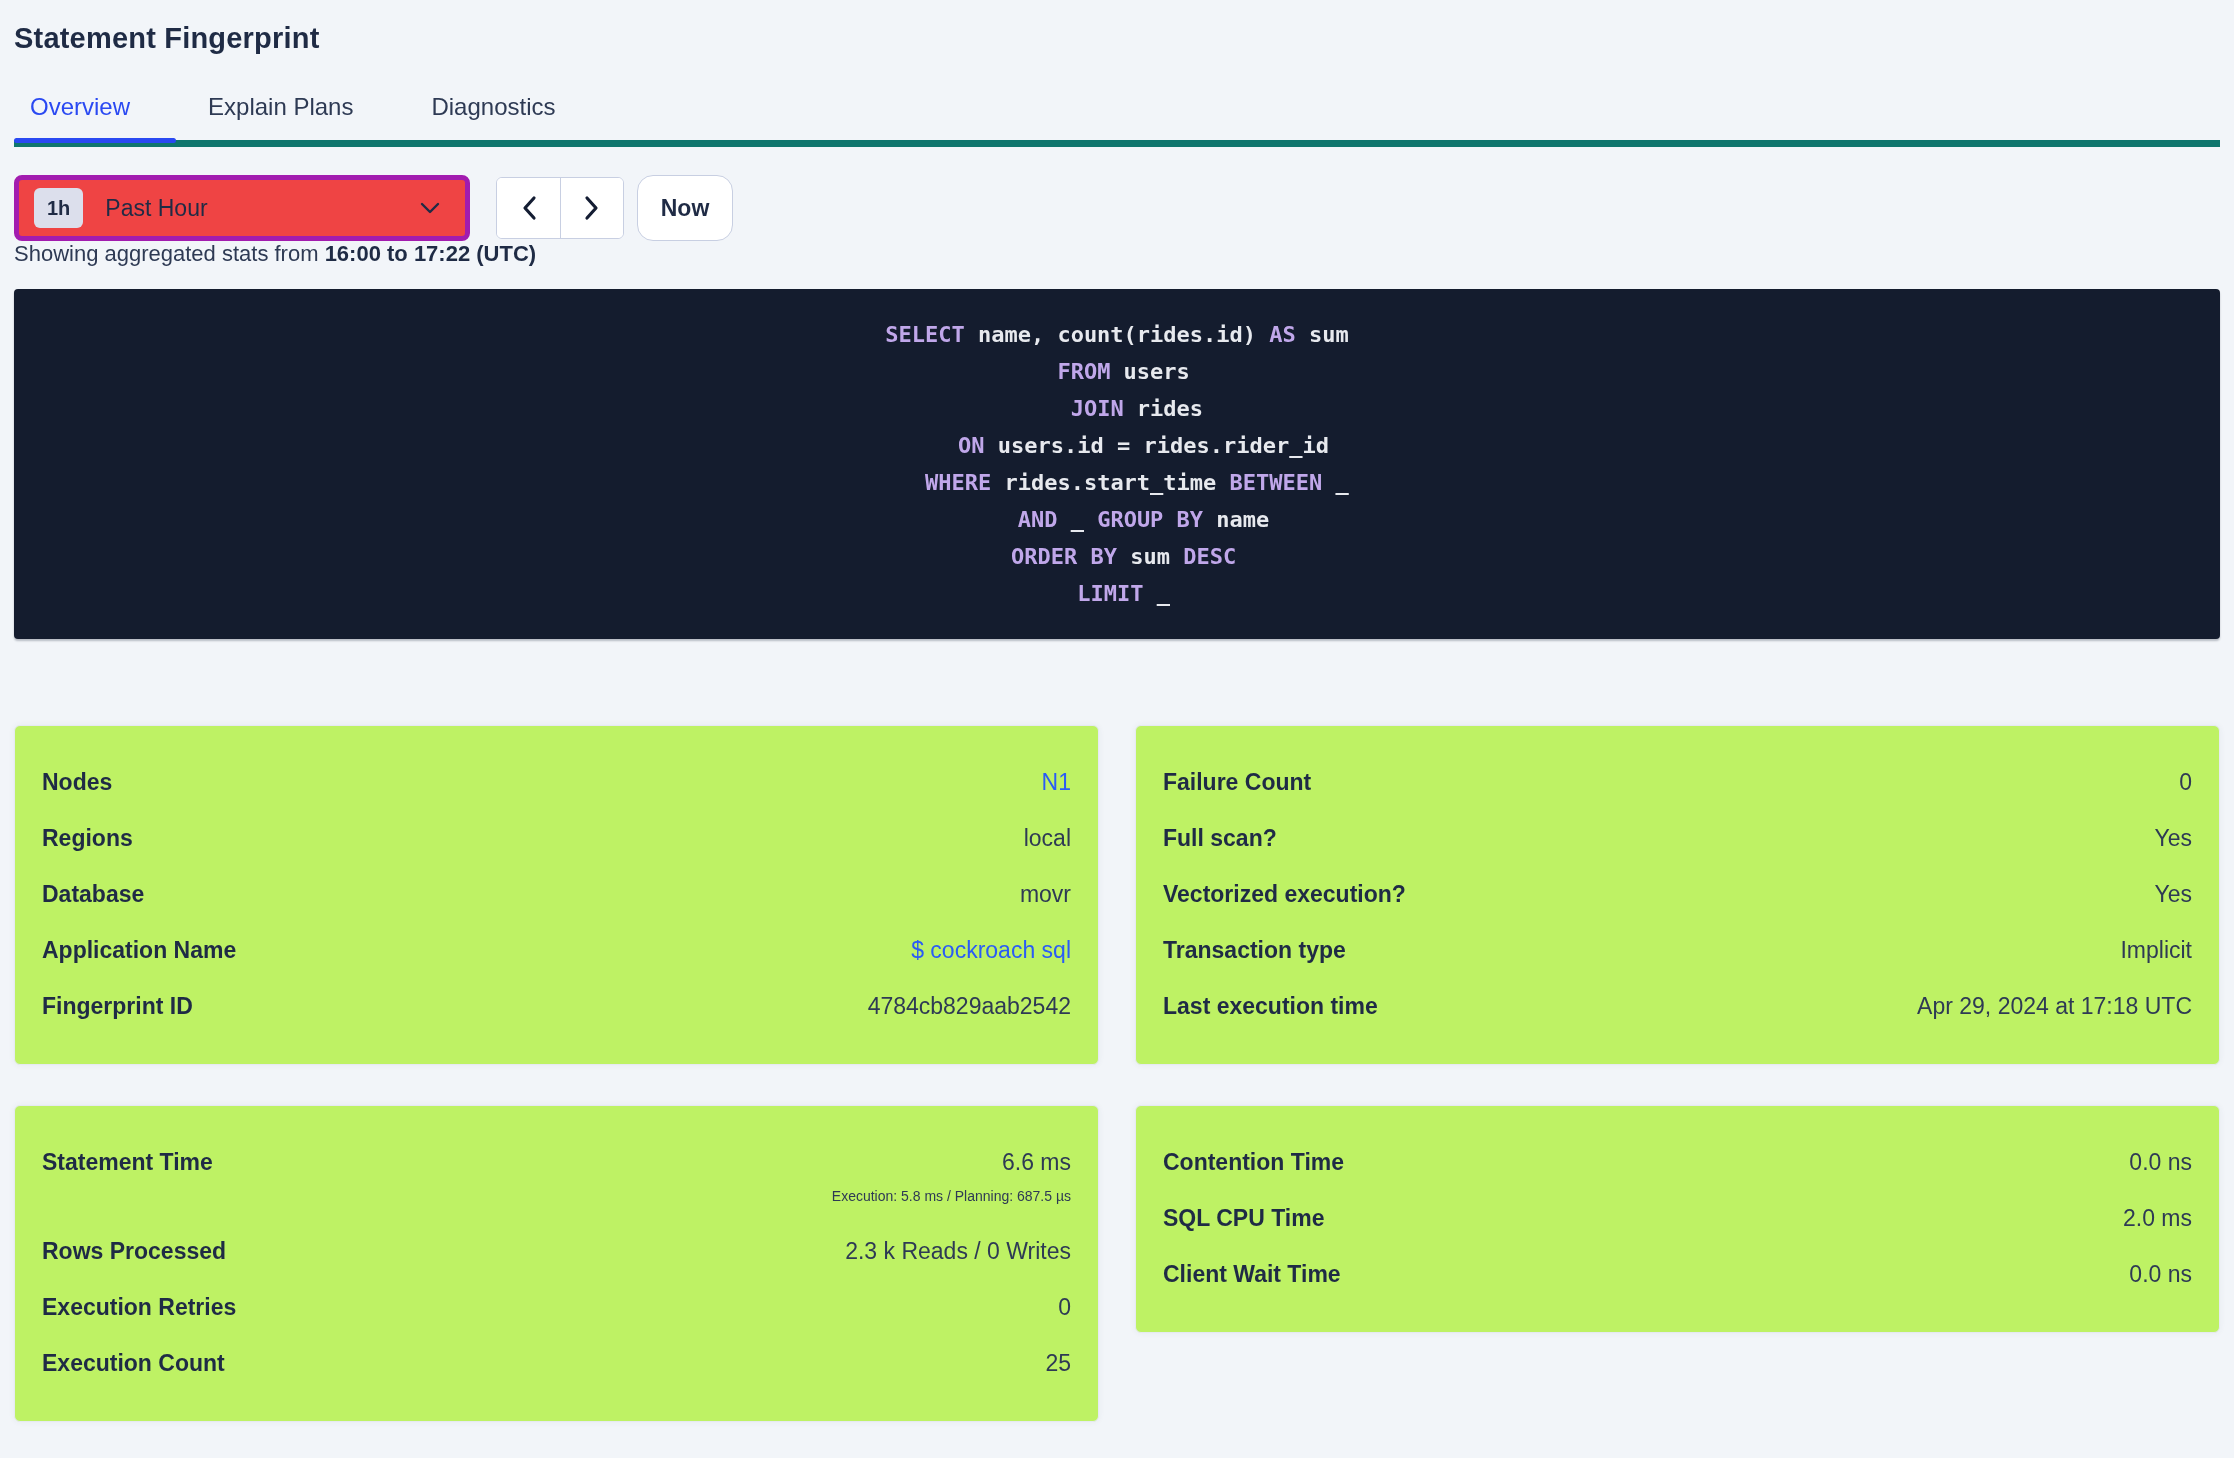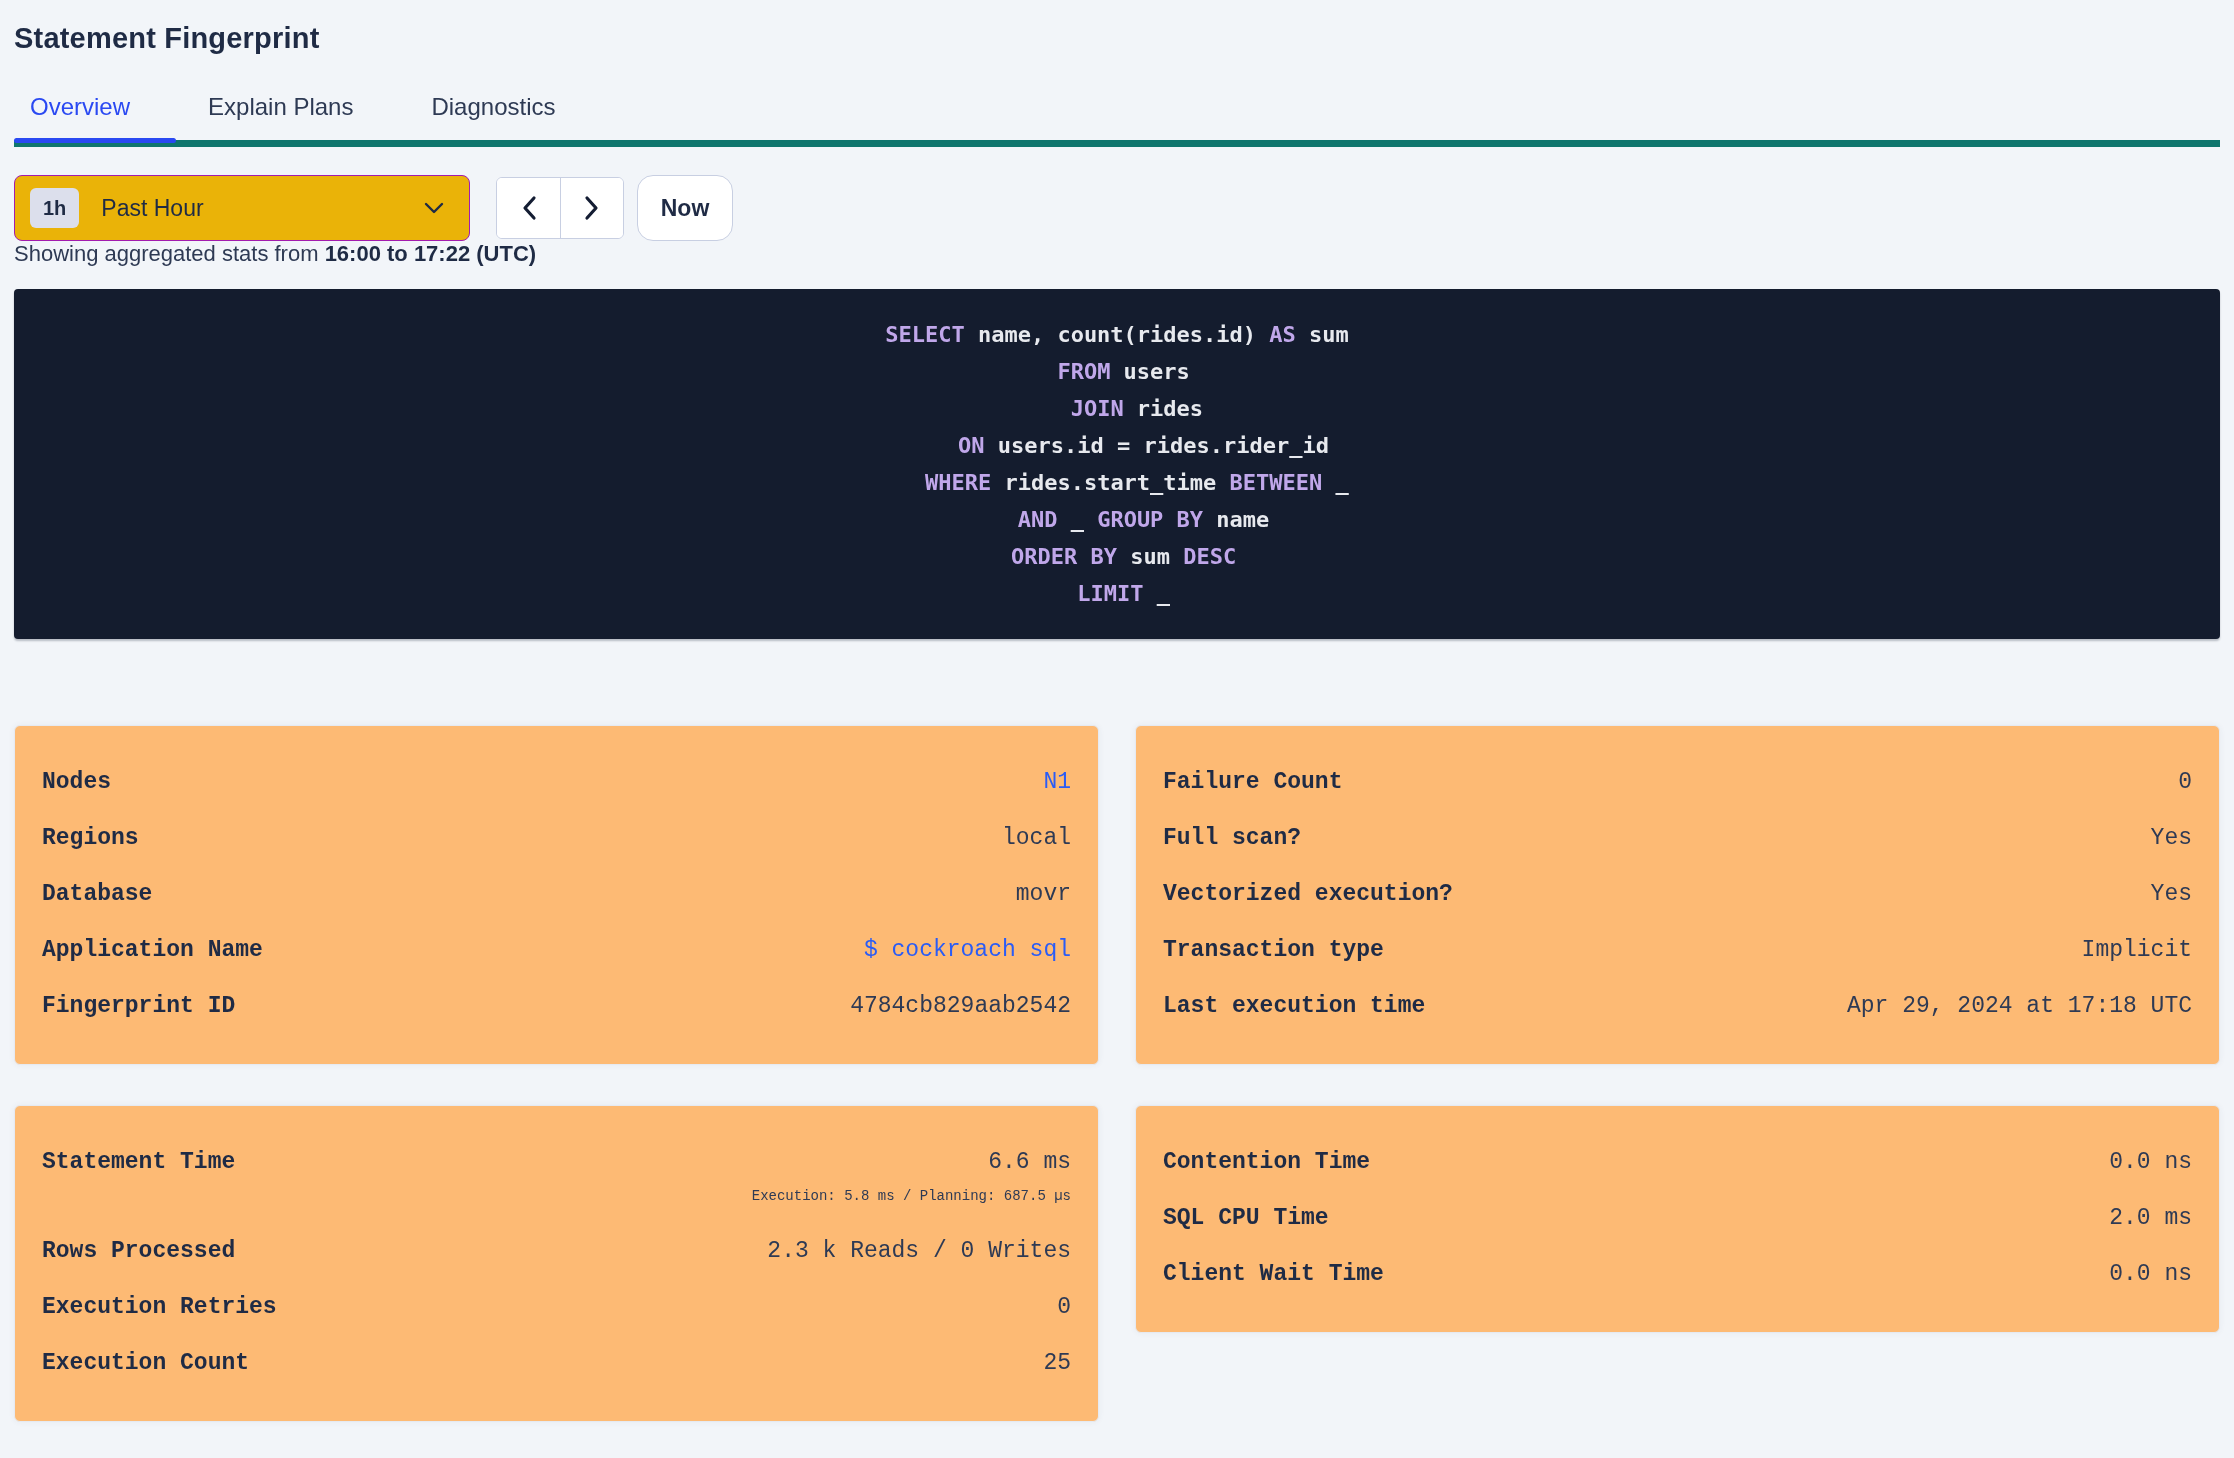--- a/index.html
+++ b/index.html
@@ -24,39 +24,39 @@
   }
   .page{padding:22px 14px 0;}
   .page-title{margin:0;font-size:29px;line-height:32px;font-weight:700;color:var(--navy-dark);letter-spacing:.2px;}
   
   .tabs{display:flex;margin-top:40px;border-bottom:7px solid #0f766e;}
   .tab{font-size:24px;line-height:26px;padding:0 46px 20px 16px;margin-right:16px;color:var(--navy);cursor:pointer;position:relative;}
   .tab.active{color:var(--accent);}
   .tab.active::after{content:"";position:absolute;left:0;right:0;bottom:-3px;height:5px;border-radius:3px;background:var(--accent);}
   
   .toolbar{margin-top:28px;display:flex;align-items:center;}
-  .range-picker{width:456px;height:66px;background:#eab308;border:1px solid #a21caf;border-radius:8px;display:flex;align-items:center;padding:0 24px 0 15px;cursor:pointer;}
+  .range-picker{width:456px;height:66px;background:#ef4444;border:5px solid #a21caf;border-radius:8px;display:flex;align-items:center;padding:0 24px 0 15px;cursor:pointer;}
   .range-badge{background:#dcdfec;color:var(--navy-dark);font-weight:700;font-size:20px;line-height:20px;border-radius:6px;padding:10px 13px;}
   .range-label{font-size:23px;margin-left:22px;flex:1;color:var(--navy-dark);}
   .nav-buttons{margin-left:26px;display:flex;height:62px;border:1px solid var(--border-light);border-radius:6px;background:#fff;overflow:hidden;}
   .nav-btn{width:63px;display:flex;align-items:center;justify-content:center;cursor:pointer;background:#fff;border:none;padding:0;}
   .nav-btn + .nav-btn{border-left:1px solid var(--border-light);}
   .now-button{margin-left:13px;height:66px;width:96px;border:1px solid var(--border-light);border-radius:16px;background:#fff;font-family:inherit;font-size:23px;font-weight:700;color:var(--navy-dark);display:flex;align-items:center;justify-content:center;cursor:pointer;}
   
   .caption{font-size:22px;color:var(--navy);}
   .caption .bold{font-weight:700;color:var(--navy-dark);}
   
   .sql-box{margin-top:22px;background:var(--code-bg);border-radius:4px;padding:27px 30px;box-shadow:0 2px 2px rgba(15,23,42,.25);text-align:center;}
   .code-line{font-family:"DejaVu Sans Mono", monospace;font-size:22px;font-weight:700;line-height:37px;color:var(--code-text);white-space:pre;}
   .code-line .kw{color:var(--code-keyword);}
   
   .cards-row{display:flex;gap:36px;align-items:stretch;}
   .cards-row.first{margin-top:86px;}
   .cards-row.second{margin-top:40px;align-items:flex-start;}
-  .card{flex:1;background:#fdba74;border:1px solid var(--card-border);border-radius:6px;box-shadow:0 0 6px rgba(50,70,110,.06);padding:28px 27px 30px;font-family:Liberation Mono, monospace;}
+  .card{flex:1;background:#bef264;border:1px solid var(--card-border);border-radius:6px;box-shadow:0 0 6px rgba(50,70,110,.06);padding:28px 27px 30px;}
   .detail-row{display:flex;justify-content:space-between;align-items:flex-start;padding:15px 0;}
   .detail-label{font-size:23px;line-height:26px;font-weight:700;color:var(--navy-dark);}
   .value-wrap{display:flex;flex-direction:column;align-items:flex-end;}
   .detail-value{font-size:23px;line-height:26px;color:var(--navy);text-align:right;}
   .detail-value.link{color:var(--link);cursor:pointer;}
   .detail-sub{font-size:14px;line-height:24px;color:var(--navy);margin-top:9px;text-align:right;}
   .chev{display:block;}
 </style>
 </head>
 <body>

